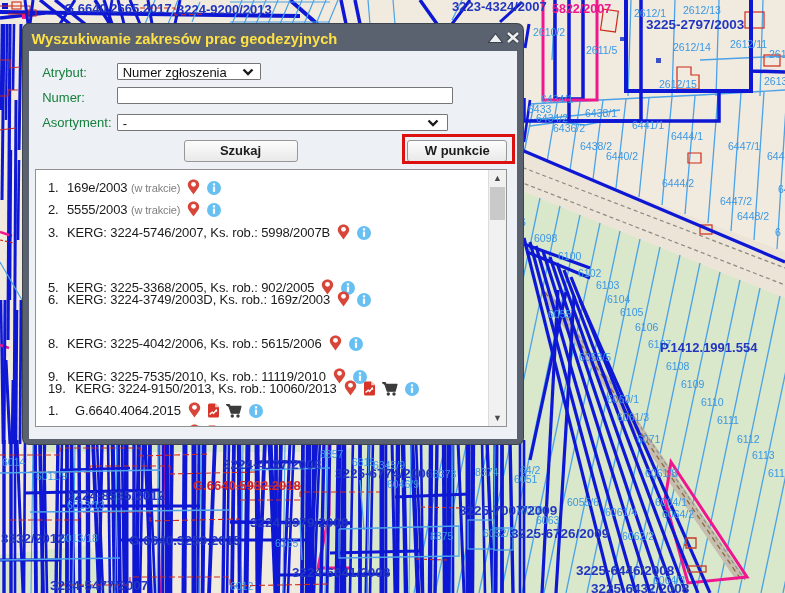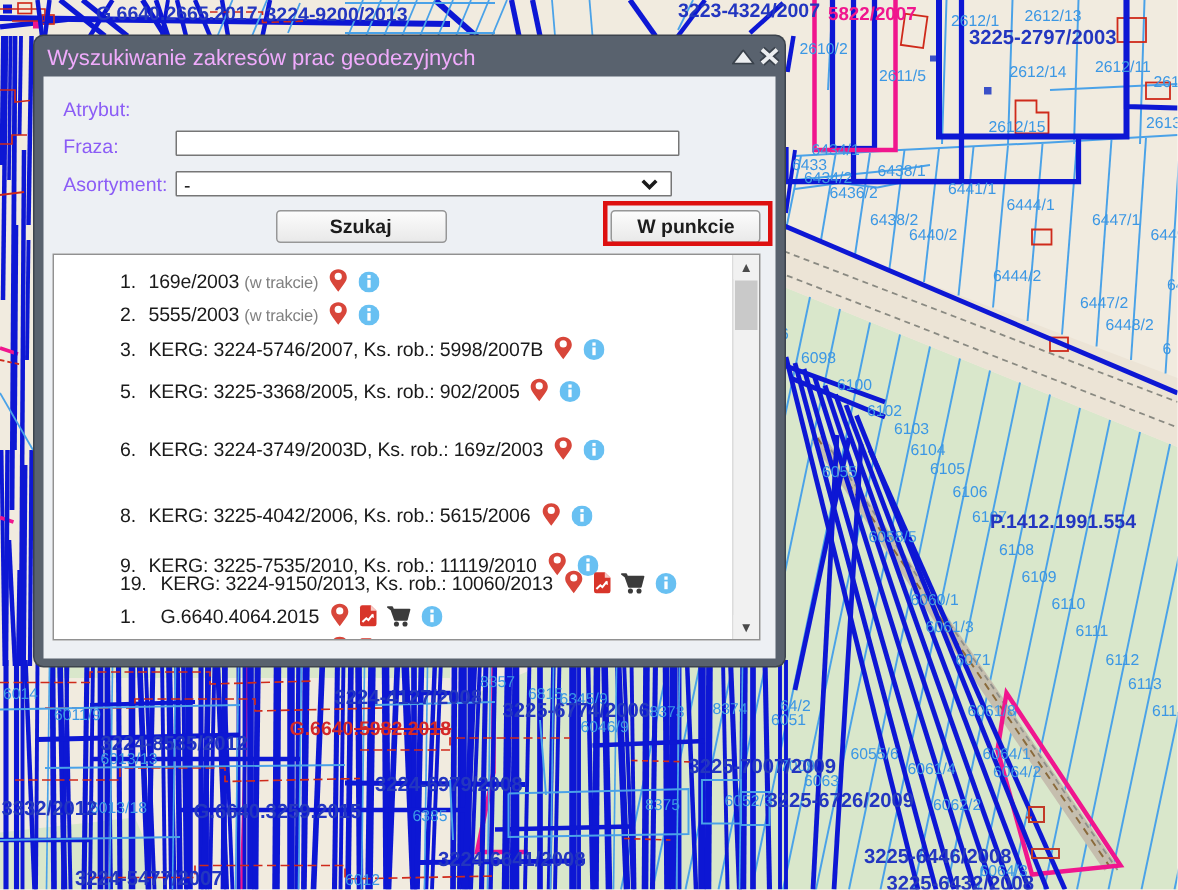--- a/index.html
+++ b/index.html
@@ -1,31 +1,31 @@
 <!DOCTYPE html>
 <html><head><meta charset="utf-8"><style>
 html,body{margin:0;padding:0;width:785px;height:593px;overflow:hidden;
  font-family:"Liberation Sans",sans-serif;}
 #map{position:absolute;left:0;top:0;}
 #dlg{position:absolute;left:22.5px;top:24px;width:500px;height:420px;
  background:#59626e;border-radius:6px;box-shadow:0 0 0 1px #3c434c;}
-#ttl{position:absolute;left:9px;top:7px;color:#f0abfc;font-size:14.7px;font-weight:normal;}
+#ttl{position:absolute;left:9px;top:7px;color:#fde047;font-size:14.7px;font-weight:bold;}
 .tbtn{position:absolute;top:9px;z-index:5;}
 #body{position:absolute;left:6px;top:26.5px;width:488px;height:388px;background:#edf0f4;}
-.lbl{position:absolute;font-size:13px;color:#8b5cf6;}
+.lbl{position:absolute;font-size:13px;color:#15803d;}
 .ctl{position:absolute;background:#fff;border:1px solid #767676;border-radius:1px;}
 .ctl span{position:absolute;left:5px;top:1.5px;font-size:13px;color:#111;}
 .btn{position:absolute;height:20px;background:linear-gradient(#fcfcfc,#e9e9e9);border:1px solid #979797;
  border-radius:3px;font-size:13px;font-weight:bold;color:#1c1c1c;text-align:center;
  line-height:19px;}
 #redbox{position:absolute;border:3px solid #dd1010;}
 #list{position:absolute;left:6.5px;top:118.5px;width:470px;height:256px;background:#fff;
  border:1px solid #919191;overflow:hidden;}
 .row{position:absolute;left:0;width:450px;height:22.3px;font-size:13px;color:#1a1a1a;
- white-space:nowrap;letter-spacing:-0.12px;padding-left:32px;}
+ white-space:nowrap;letter-spacing:-0.12px;}
 .row .n{display:inline-block;width:19px;margin-left:12px;}
 .row .n2{display:inline-block;width:27px;margin-left:12px;}
 .row .wt{color:#808080;font-size:11px;}
 .ic{display:inline-block;vertical-align:-3px;margin-left:7px;}
 .ic2{display:inline-block;vertical-align:-3px;margin-left:6px;}
 #sb{position:absolute;right:0;top:0;width:17px;height:100%;background:#f1f1f1;
  border-left:1px solid #dcdcdc;}
 #sbthumb{position:absolute;left:1px;top:17px;width:15px;height:33px;background:#c9c9c9;}
 .arr{position:absolute;left:0;width:17px;height:16px;background:#f1f1f1;text-align:center;font-size:9px;color:#4a4a4a;line-height:16px;}
 </style></head><body>
@@ -444,21 +444,27 @@
  <div id="ttl">Wyszukiwanie zakresów prac geodezyjnych</div>
  <svg class="tbtn" style="left:465px" width="15" height="10">
       <polygon points="7.5,0.5 14.5,9.5 0.5,9.5" fill="#eceef0" stroke="#3a424c" stroke-width="1.2"></polygon>
     </svg>
  <svg class="tbtn" style="left:483px;top:7px" width="14" height="13">
       <path d="M2 2 L12 11 M12 2 L2 11" stroke="#3a424c" stroke-width="5"></path>
       <path d="M2 2 L12 11 M12 2 L2 11" stroke="#eceef0" stroke-width="2.6"></path>
     </svg>
  <div id="body">
   <div class="lbl" style="left:13.7px;top:14px">Atrybut:</div>
-  <div class="lbl" style="left:13.7px;top:39px">Fraza:</div>
+  <div class="ctl" style="left:88.2px;top:12px;width:142px;height:15px">
+        <span>Numer zgłoszenia</span>
+    <svg style="position:absolute;right:6px;top:4px" width="12" height="8">
+          <path d="M1.5 1.5 L6 6 L10.5 1.5" fill="none" stroke="#1a1a1a" stroke-width="2.4"></path>
+        </svg>
+      </div>
+  <div class="lbl" style="left:13.7px;top:39px">Numer:</div>
   <div class="ctl" style="left:88.2px;top:36px;width:334px;height:15.5px"></div>
   <div class="lbl" style="left:13.7px;top:64px">Asortyment:</div>
   <div class="ctl" style="left:88.2px;top:63px;width:329px;height:15px">
         <span>-</span>
     <svg style="position:absolute;right:8px;top:4px" width="12" height="8">
           <path d="M1.5 1.5 L6 6 L10.5 1.5" fill="none" stroke="#1a1a1a" stroke-width="2.4"></path>
         </svg>
       </div>
   <div class="btn" style="left:378.8px;top:89px;width:98px">W punkcie</div>
   <div class="btn" style="left:155px;top:89px;width:112px">Szukaj</div>
@@ -481,21 +487,21 @@
             <rect x="5.9" y="2.3" width="2.2" height="2.2" fill="#fff"></rect>
           </svg></div>
 <div class="row" style="top:53.6px"><span class="n">3.</span>KERG: 3224-5746/2007, Ks. rob.: 5998/2007B<svg class="ic" width="13" height="16" viewBox="0 0 13 16">
             <path d="M6.5 0.5 C3 0.5 0.8 3 0.8 5.8 C0.8 8.2 2.5 10 6.5 15.5 C10.5 10 12.2 8.2 12.2 5.8 C12.2 3 10 0.5 6.5 0.5 Z" fill="#d8463a"></path>
             <circle cx="6.5" cy="5.3" r="2.4" fill="#fff"></circle>
           </svg><svg class="ic" width="14" height="14" viewBox="0 0 14 14">
             <circle cx="7" cy="7" r="7" fill="#68c0f2"></circle>
             <rect x="5.9" y="5.6" width="2.2" height="5.2" fill="#fff"></rect>
             <rect x="5.9" y="2.3" width="2.2" height="2.2" fill="#fff"></rect>
           </svg></div>
-<div class="row" style="top:82px"><span class="n">5.</span>KERG: 3225-3368/2005, Ks. rob.: 902/2005<svg class="ic" width="13" height="16" viewBox="0 0 13 16">
+<div class="row" style="top:109px"><span class="n">5.</span>KERG: 3225-3368/2005, Ks. rob.: 902/2005<svg class="ic" width="13" height="16" viewBox="0 0 13 16">
             <path d="M6.5 0.5 C3 0.5 0.8 3 0.8 5.8 C0.8 8.2 2.5 10 6.5 15.5 C10.5 10 12.2 8.2 12.2 5.8 C12.2 3 10 0.5 6.5 0.5 Z" fill="#d8463a"></path>
             <circle cx="6.5" cy="5.3" r="2.4" fill="#fff"></circle>
           </svg><svg class="ic" width="14" height="14" viewBox="0 0 14 14">
             <circle cx="7" cy="7" r="7" fill="#68c0f2"></circle>
             <rect x="5.9" y="5.6" width="2.2" height="5.2" fill="#fff"></rect>
             <rect x="5.9" y="2.3" width="2.2" height="2.2" fill="#fff"></rect>
           </svg></div>
 <div class="row" style="top:120.5px"><span class="n">6.</span>KERG: 3224-3749/2003D, Ks. rob.: 169z/2003<svg class="ic" width="13" height="16" viewBox="0 0 13 16">
             <path d="M6.5 0.5 C3 0.5 0.8 3 0.8 5.8 C0.8 8.2 2.5 10 6.5 15.5 C10.5 10 12.2 8.2 12.2 5.8 C12.2 3 10 0.5 6.5 0.5 Z" fill="#d8463a"></path>
             <circle cx="6.5" cy="5.3" r="2.4" fill="#fff"></circle>

